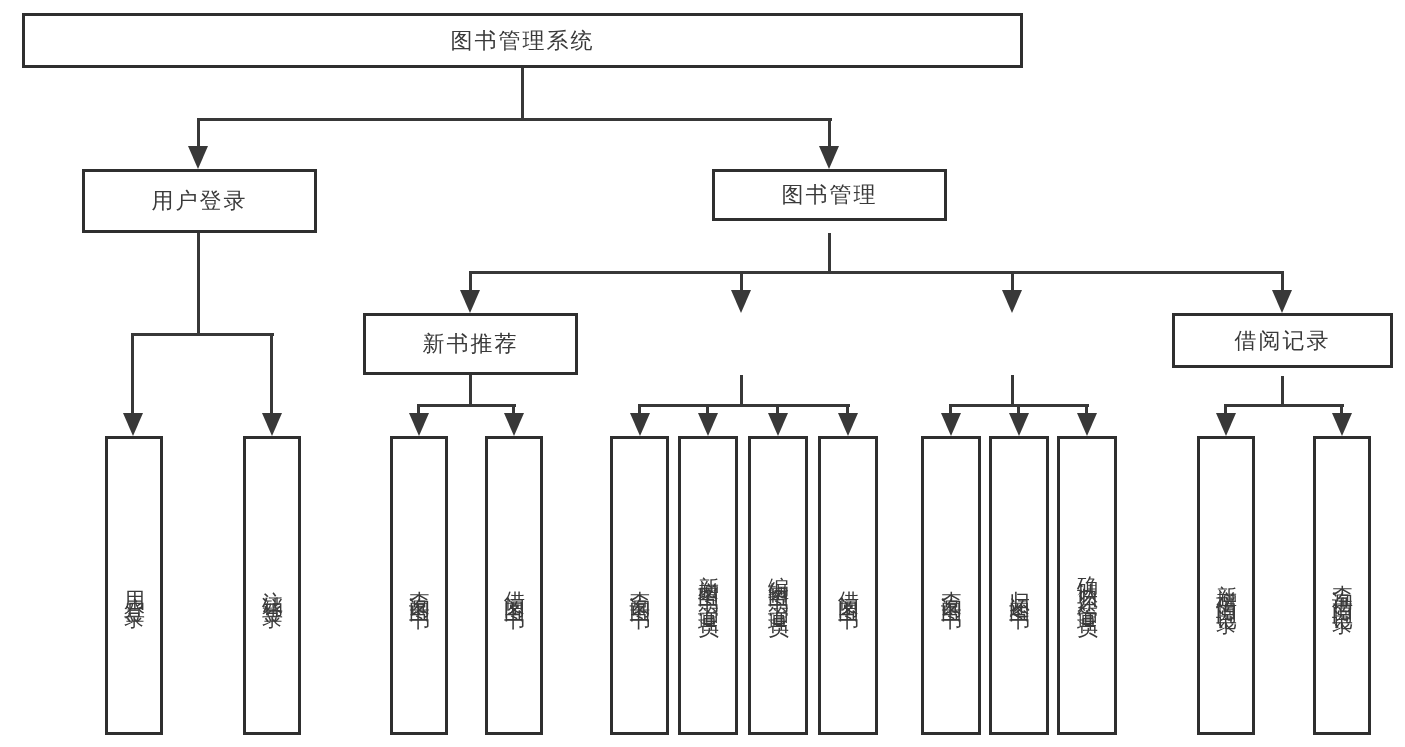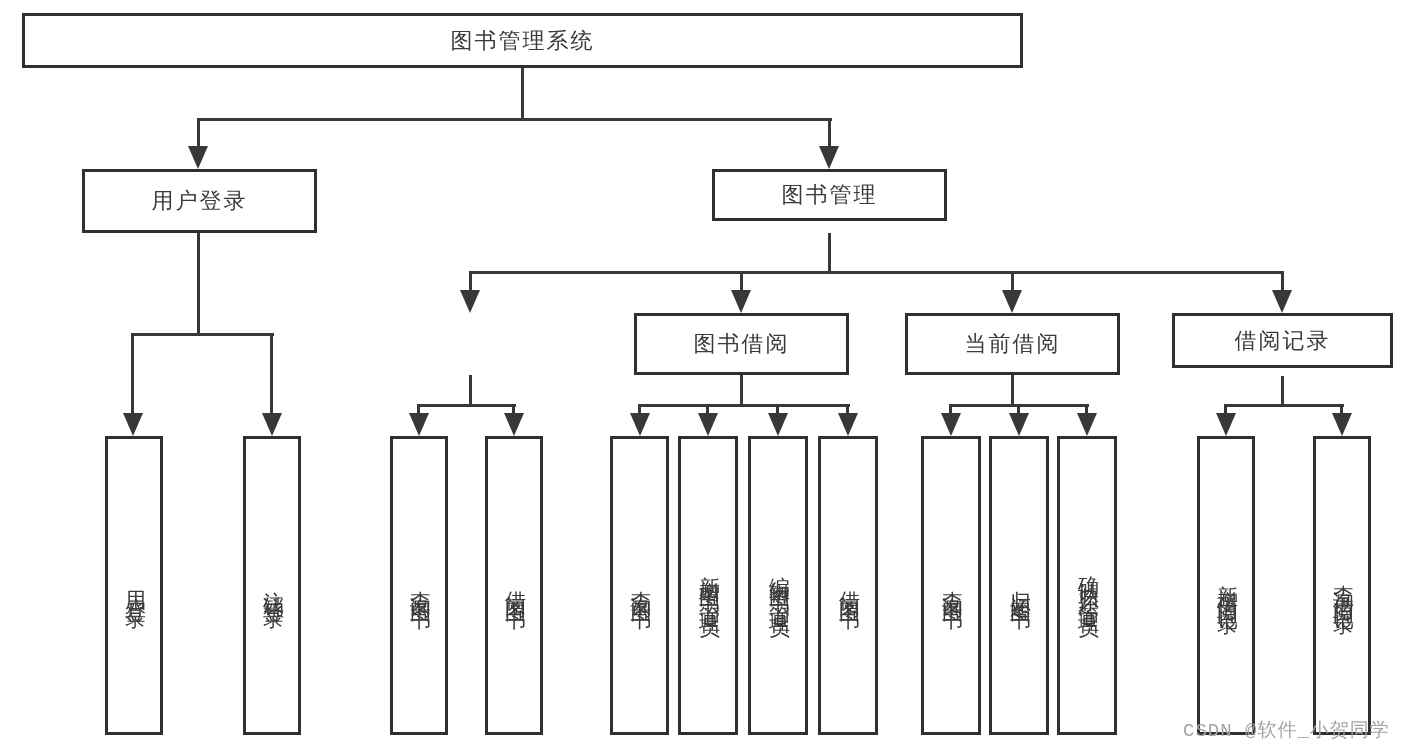--- a/index.html
+++ b/index.html
@@ -1,18 +1,18 @@
 <!DOCTYPE html>
 <html><head>
 <meta charset="utf-8">
 <style>
   html,body{margin:0;padding:0;background:#fff;}
   #stage{
     position:relative;width:1405px;height:747px;background:#ffffff;
-    font-family:Liberation Mono, monospace;overflow:hidden;
+    font-family:Liberation Serif, serif;overflow:hidden;
   }
   .node{
     position:absolute;box-sizing:border-box;background:#ffffff;
     border:3px solid #2f2f2f;display:flex;align-items:center;justify-content:center;
     color:#3a3a3a;font-size:22px;letter-spacing:2px;white-space:nowrap;z-index:2;
   }
   .leaf{
     writing-mode:vertical-rl;text-orientation:mixed;
     font-size:21px;letter-spacing:6px;line-height:1;white-space:normal;
   }
@@ -31,22 +31,21 @@
 </head>
 <body>
 
 <div id="stage">
 
   <div class="node" style="left:22px;top:13px;width:1001px;height:55px">图书管理系统</div>
 
   <div class="node" style="left:82px;top:169px;width:235px;height:64px">用户登录</div>
   <div class="node" style="left:712px;top:169px;width:235px;height:52px">图书管理</div>
 
-  <div class="node" style="left:634px;top:313px;width:215px;height:62px">图书借阅</div>
-  <div class="node" style="left:905px;top:313px;width:215px;height:62px">当前借阅</div>
+  <div class="node" style="left:363px;top:313px;width:215px;height:62px">新书推荐</div>
   <div class="node" style="left:1172px;top:313px;width:221px;height:55px">借阅记录</div>
 
   <div class="node leaf" style="left:105px;top:436px;width:58px;height:299px">用户登录</div>
   <div class="node leaf" style="left:243px;top:436px;width:58px;height:299px">注销登录</div>
 
   <div class="node leaf" style="left:390px;top:436px;width:58px;height:299px">查询图书</div>
   <div class="node leaf" style="left:485px;top:436px;width:58px;height:299px">借阅图书</div>
 
   <div class="node leaf" style="left:610px;top:436px;width:59px;height:299px">查询图书</div>
   <div class="node leaf" style="left:678px;top:436px;width:60px;height:299px">新增图书（管理员）</div>
@@ -112,15 +111,14 @@
   <div class="vl" style="left:1085px;top:404px;height:12px"></div>
   <div class="ah" style="left:1077px;top:413px"></div>
 
   <div class="vl" style="left:1281px;top:376px;height:31px"></div>
   <div class="hl" style="left:1224px;top:404px;width:120px"></div>
   <div class="vl" style="left:1224px;top:404px;height:12px"></div>
   <div class="ah" style="left:1216px;top:413px"></div>
   <div class="vl" style="left:1340px;top:404px;height:12px"></div>
   <div class="ah" style="left:1332px;top:413px"></div>
 
-  <div class="watermark">CSDN @软件_小贺同学</div>
 
 </div>
 
 </body></html>

